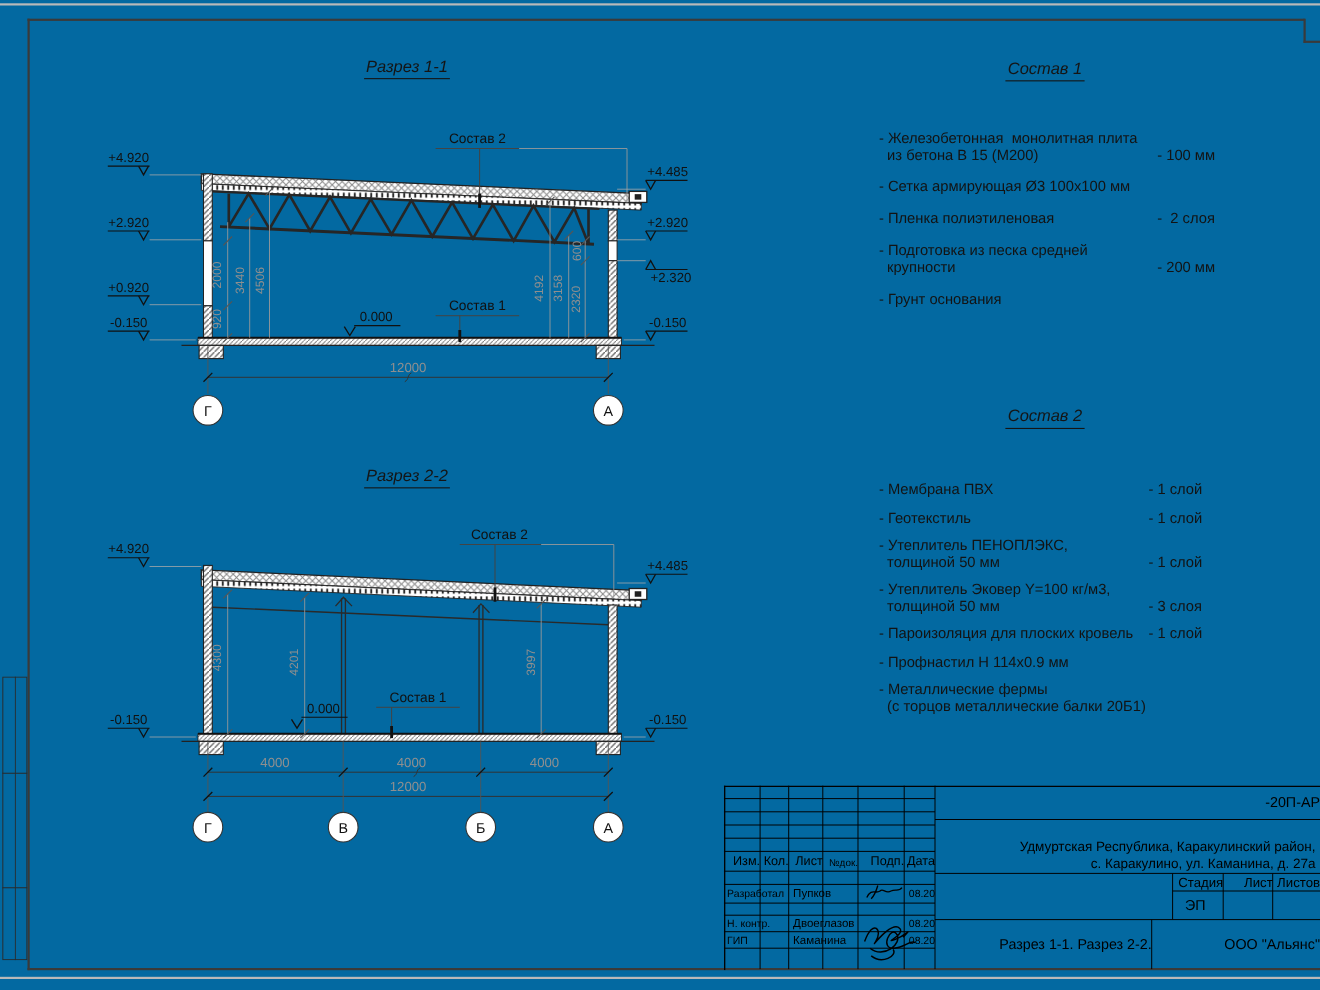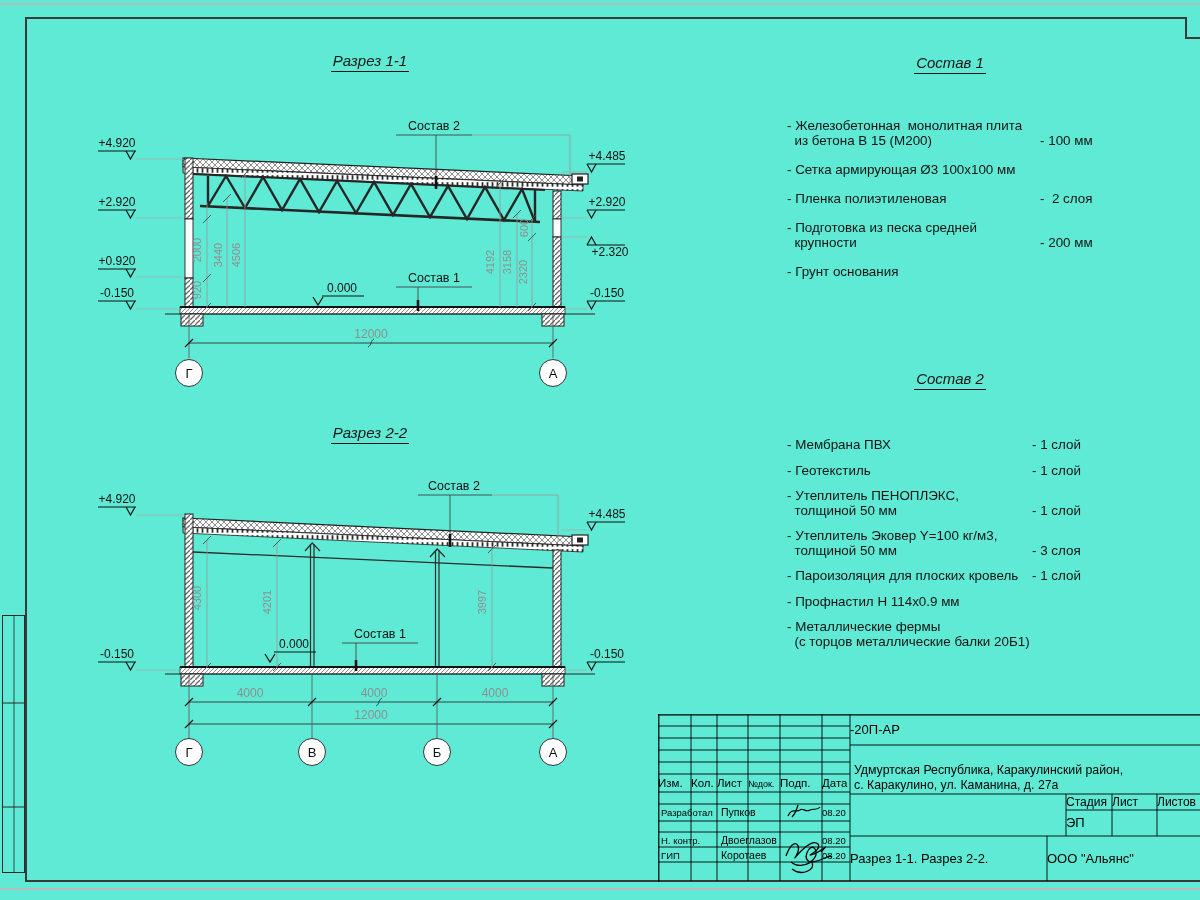--- a/index.html
+++ b/index.html
@@ -1,36 +1,36 @@
 <!DOCTYPE html>
 <html><head>
 <meta charset="utf-8">
 <style>
   html,body{margin:0;padding:0;background:#fff;}
-  #sheet{position:relative;width:1200px;height:900px;background:#5eead4;overflow:hidden;
+  #sheet{position:relative;width:1200px;height:900px;background:#0369a1;overflow:hidden;
          font-family:"Liberation Sans",sans-serif;color:#111;}
   .abs{position:absolute;}
   .edge{background:#b9b9b9;}
   .frame{background:#3a3a3a;}
   .sec-title{font-style:italic;font-size:15px;color:#151515;text-align:center;}
   .sec-title span{border-bottom:1.2px solid #151515;padding:0 2px 2px 2px;}
   .list-title{font-style:italic;font-size:15px;color:#151515;text-align:center;}
   .list-title span{border-bottom:1.2px solid #151515;padding:0 2px 2px 2px;}
   .items{font-size:13.4px;color:#131313;}
   .item{display:flex;align-items:flex-end;}
-  .item .nm{white-space:pre-wrap;}
+  .item .nm{white-space:pre-wrap;margin-left:12px;}
   .item .qt{white-space:pre;}
   .s1 .item{margin-bottom:14px;}
   .s1 .nm{width:253px;line-height:15px;}
   .s1 .qt{line-height:15px;}
   .s2 .item{margin-bottom:11px;}
   .s2 .nm{width:245px;line-height:14.5px;}
   .s2 .qt{line-height:14.5px;}
   svg text{font-family:"Liberation Sans",sans-serif;}
-  .tb-text{position:absolute;text-align:left;color:#000;}
+  .tb-text{position:absolute;text-align:right;color:#000;}
   .tb-left{text-align:left;}
 </style>
 </head>
 <body>
 
 <div id="sheet">
 
   <div class="abs edge" style="left:0;top:3px;width:1200px;height:2px"></div>
   <div class="abs edge" style="left:0;top:888px;width:1200px;height:2px"></div>
 
@@ -466,21 +466,21 @@
 
     <div class="tb-text tb-left" style="left:3px;top:92px;width:58px;height:13px;line-height:13px;font-size:9.5px">Разработал</div>
     <div class="tb-text tb-left" style="left:63px;top:91px;width:58px;height:14px;line-height:14px;font-size:10.5px">Пупков</div>
     <div class="tb-text" style="left:164px;top:92px;width:28px;height:13px;line-height:13px;font-size:9.5px">08.20</div>
 
     <div class="tb-text tb-left" style="left:3px;top:120px;width:58px;height:13px;line-height:13px;font-size:9.5px">Н. контр.</div>
     <div class="tb-text tb-left" style="left:63px;top:119px;width:60px;height:14px;line-height:14px;font-size:10.5px">Двоеглазов</div>
     <div class="tb-text" style="left:164px;top:120px;width:28px;height:13px;line-height:13px;font-size:9.5px">08.20</div>
 
     <div class="tb-text tb-left" style="left:3px;top:135px;width:58px;height:13px;line-height:13px;font-size:9.5px">ГИП</div>
-    <div class="tb-text tb-left" style="left:63px;top:134px;width:60px;height:14px;line-height:14px;font-size:10.5px">Коротаев</div>
+    <div class="tb-text tb-left" style="left:63px;top:134px;width:60px;height:14px;line-height:14px;font-size:10.5px">Каманина</div>
     <div class="tb-text" style="left:164px;top:135px;width:28px;height:13px;line-height:13px;font-size:9.5px">08.20</div>
 
     <div class="tb-text" style="left:192px;top:7px;width:350px;height:18px;line-height:18px;font-size:13px">-20П-АР</div>
     <div class="tb-text" style="left:196px;top:48px;width:342px;height:16px;line-height:16px;font-size:12.3px">Удмуртская Республика, Каракулинский район,</div>
     <div class="tb-text" style="left:196px;top:63px;width:342px;height:16px;line-height:16px;font-size:12.3px">с. Каракулино, ул. Каманина, д. 27а</div>
 
     <div class="tb-text" style="left:408px;top:81px;width:46px;height:14px;line-height:14px;font-size:12px">Стадия</div>
     <div class="tb-text" style="left:454px;top:81px;width:45px;height:14px;line-height:14px;font-size:12px">Лист</div>
     <div class="tb-text" style="left:499px;top:81px;width:43px;height:14px;line-height:14px;font-size:12px">Листов</div>
     <div class="tb-text" style="left:408px;top:100px;width:30px;height:18px;line-height:18px;font-size:13px">ЭП</div>

